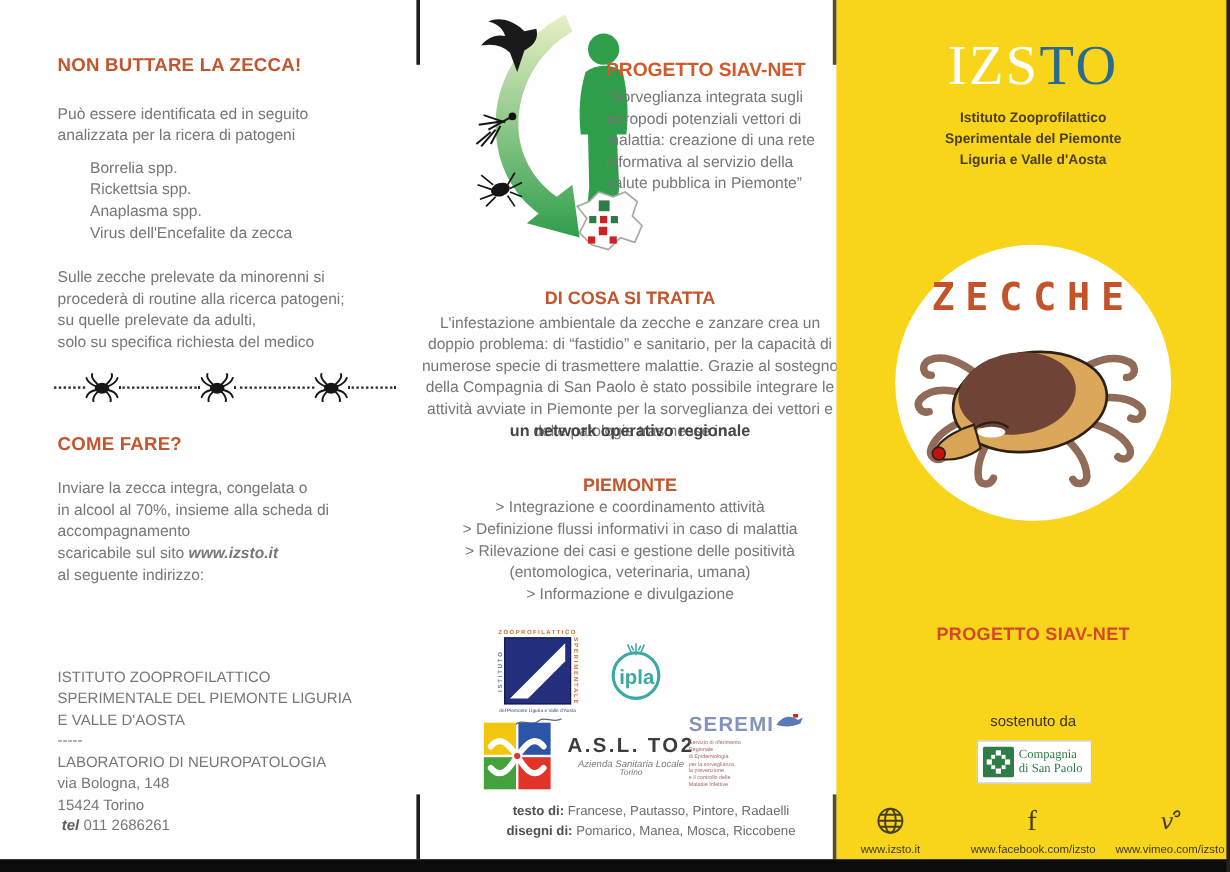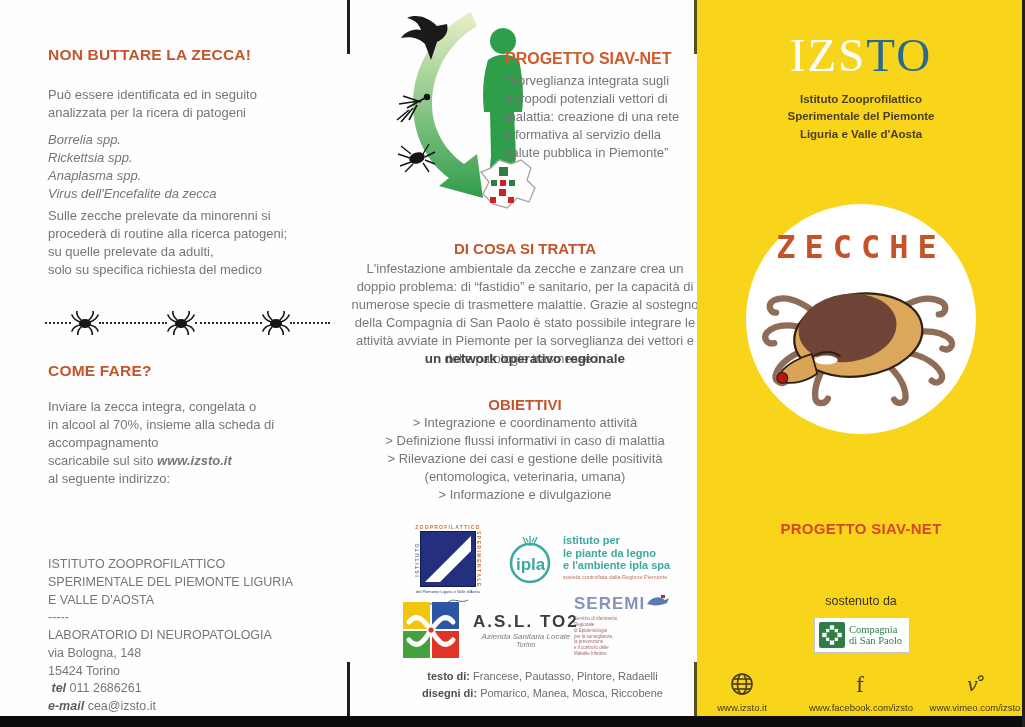--- a/index.html
+++ b/index.html
@@ -3,21 +3,21 @@
 <meta charset="utf-8">
 <style>
   html,body{margin:0;padding:0;background:#000;}
   #page{position:relative;width:1025px;height:727px;background:#fefefe;overflow:hidden;
         font-family:"Liberation Sans",sans-serif;}
   .abs{position:absolute;}
   .ml{white-space:pre-line;}
   
   .h-orange{color:#c2552c;font-weight:bold;font-size:15.5px;letter-spacing:.2px;text-align:right;}
   .body-text{color:#75767a;font-size:13px;line-height:1.38;}
-  .italic{font-style:italic;}
+  .italic{margin-left:27px;}
   .center{text-align:center;}
   
   .divider{display:flex;align-items:center;}
   .dotline{border-top:2px dotted #2a2a2a;height:0;}
   .addr{color:#75767a;font-size:12.5px;line-height:1.42;}
   .lbl{font-weight:bold;font-style:italic;color:#5d5e62;}
   
   .mid-title{color:#cf5a2b;font-weight:bold;font-size:16px;}
   .sec-title{color:#c2552c;font-weight:bold;font-size:15px;}
   .bold-line{color:#454547;font-weight:bold;font-size:13.5px;}
@@ -72,21 +72,21 @@
   <div class="abs h-orange" style="left:48px;top:46px;">NON BUTTARE LA ZECCA!</div>
 
   <div class="abs body-text ml" style="left:48px;top:86px;">Può essere identificata ed in seguito
 analizzata per la ricera di patogeni</div>
 
   <div class="abs body-text italic ml" style="left:48px;top:131px;">Borrelia spp.
 Rickettsia spp.
 Anaplasma spp.
 Virus dell'Encefalite da zecca</div>
 
-  <div class="abs body-text ml" style="left:48px;top:207px;">Sulle zecche prelevate da minorenni si
+  <div class="abs body-text ml" style="left:48px;top:222px;">Sulle zecche prelevate da minorenni si
 procederà di routine alla ricerca patogeni;
 su quelle prelevate da adulti,
 solo su specifica richiesta del medico</div>
 
   <div class="abs divider" style="left:45px;top:310px;width:285px;height:26px;">
     <div class="dotline" style="flex:0 0 26px;"></div>
     <svg width="28" height="24" viewBox="0 0 28 24">
       <g stroke="#161616" stroke-width="1.6" fill="none" stroke-linecap="round">
         <path d="M10,9 C6,5 5,3 6,0"></path>
           <path d="M9,11 C4,9 2,7 1,4"></path>
@@ -141,22 +141,20 @@
   <div class="abs addr" style="left:48px;top:556px;">
     <div class="ml">ISTITUTO ZOOPROFILATTICO
 SPERIMENTALE DEL PIEMONTE LIGURIA
 E VALLE D'AOSTA
 -----</div>
     <div class="ml">LABORATORIO DI NEUROPATOLOGIA
 via Bologna, 148
 15424 Torino</div>
     <div>&nbsp;<span class="lbl">tel</span>
       <span>011 2686261</span></div>
-    <div><span class="lbl">e-mail</span>
-      <span>cea@izsto.it</span></div>
   </div>
 
   <svg class="abs" style="left:385px;top:8px;" width="180" height="208" viewBox="0 0 180 208">
     <defs>
       <linearGradient id="ga" x1="0" y1="0" x2="0" y2="1">
         <stop offset="0" stop-color="#e9f0c6"></stop>
           <stop offset="1" stop-color="#2f9e4b"></stop>
       </linearGradient>
     </defs>
     <path d="M86,4 C50,22 28,58 28,96 C28,128 42,154 64,170 L54,178 L98,190 L92,146 L79,156
@@ -211,21 +209,21 @@
 
   <div class="abs body-text ml center" style="left:350px;top:260px;width:350px;">L'infestazione ambientale da zecche e zanzare crea un
 doppio problema: di “fastidio” e sanitario, per la capacità di
 numerose specie di trasmettere malattie. Grazie al sostegno
 della Compagnia di San Paolo è stato possibile integrare le
 attività avviate in Piemonte per la sorveglianza dei vettori e
 delle patologie trasmesse in</div>
   <div class="abs sec-title center" style="left:355px;top:240px;width:340px;">DI COSA SI TRATTA</div>
   <div class="abs bold-line center" style="left:350px;top:351px;width:350px;">un network operativo regionale</div>
 
-  <div class="abs sec-title center" style="left:355px;top:396px;width:340px;">OBIETTIVI</div>
+  <div class="abs sec-title center" style="left:355px;top:396px;width:340px;">PIEMONTE</div>
   <div class="abs body-text ml center" style="left:350px;top:414px;width:350px;">&gt; Integrazione e coordinamento attività
 &gt; Definizione flussi informativi in caso di malattia
 &gt; Rilevazione dei casi e gestione delle positività
 (entomologica, veterinaria, umana)
 &gt; Informazione e divulgazione</div>
 
   <div class="abs izslogo" style="left:405px;top:524px;">
     <div class="izs-top">ZOOPROFILATTICO</div>
     <div class="izs-row">
       <div class="izs-vert l">ISTITUTO</div>
@@ -247,26 +245,20 @@
       <circle cx="25" cy="29" r="19" fill="none" stroke="#3aa9a4" stroke-width="2.6"></circle>
       <g stroke="#3aa9a4" stroke-width="1.3" fill="none">
         <path d="M25,12 L25,2"></path>
           <path d="M21,10 L18,3"></path>
           <path d="M29,10 L32,3"></path>
         <path d="M23,8 L21,4"></path>
           <path d="M27,8 L29,4"></path>
       </g>
       <text x="11" y="36" font-family="Liberation Sans, sans-serif" font-size="17" font-weight="bold" fill="#3aa9a4">ipla</text>
     </svg>
-    <div class="ipla-text">
-      <span class="ml">istituto per
-le piante da legno
-e l'ambiente ipla spa</span>
-      <div class="ipla-sub">società controllata dalla Regione Piemonte</div>
-    </div>
   </div>
 
   <div class="abs asl" style="left:403px;top:602px;">
     <svg width="56" height="56" viewBox="0 0 56 56">
       <rect x="0" y="0" width="27" height="27" fill="#f2c50e"></rect>
       <rect x="29" y="0" width="27" height="27" fill="#2d55a5"></rect>
       <rect x="0" y="29" width="27" height="27" fill="#43a23c"></rect>
       <rect x="29" y="29" width="27" height="27" fill="#e23328"></rect>
       <g stroke="#ffffff" stroke-width="5" fill="none" stroke-linecap="round">
         <path d="M6,20 C16,8 24,24 28,28"></path>

